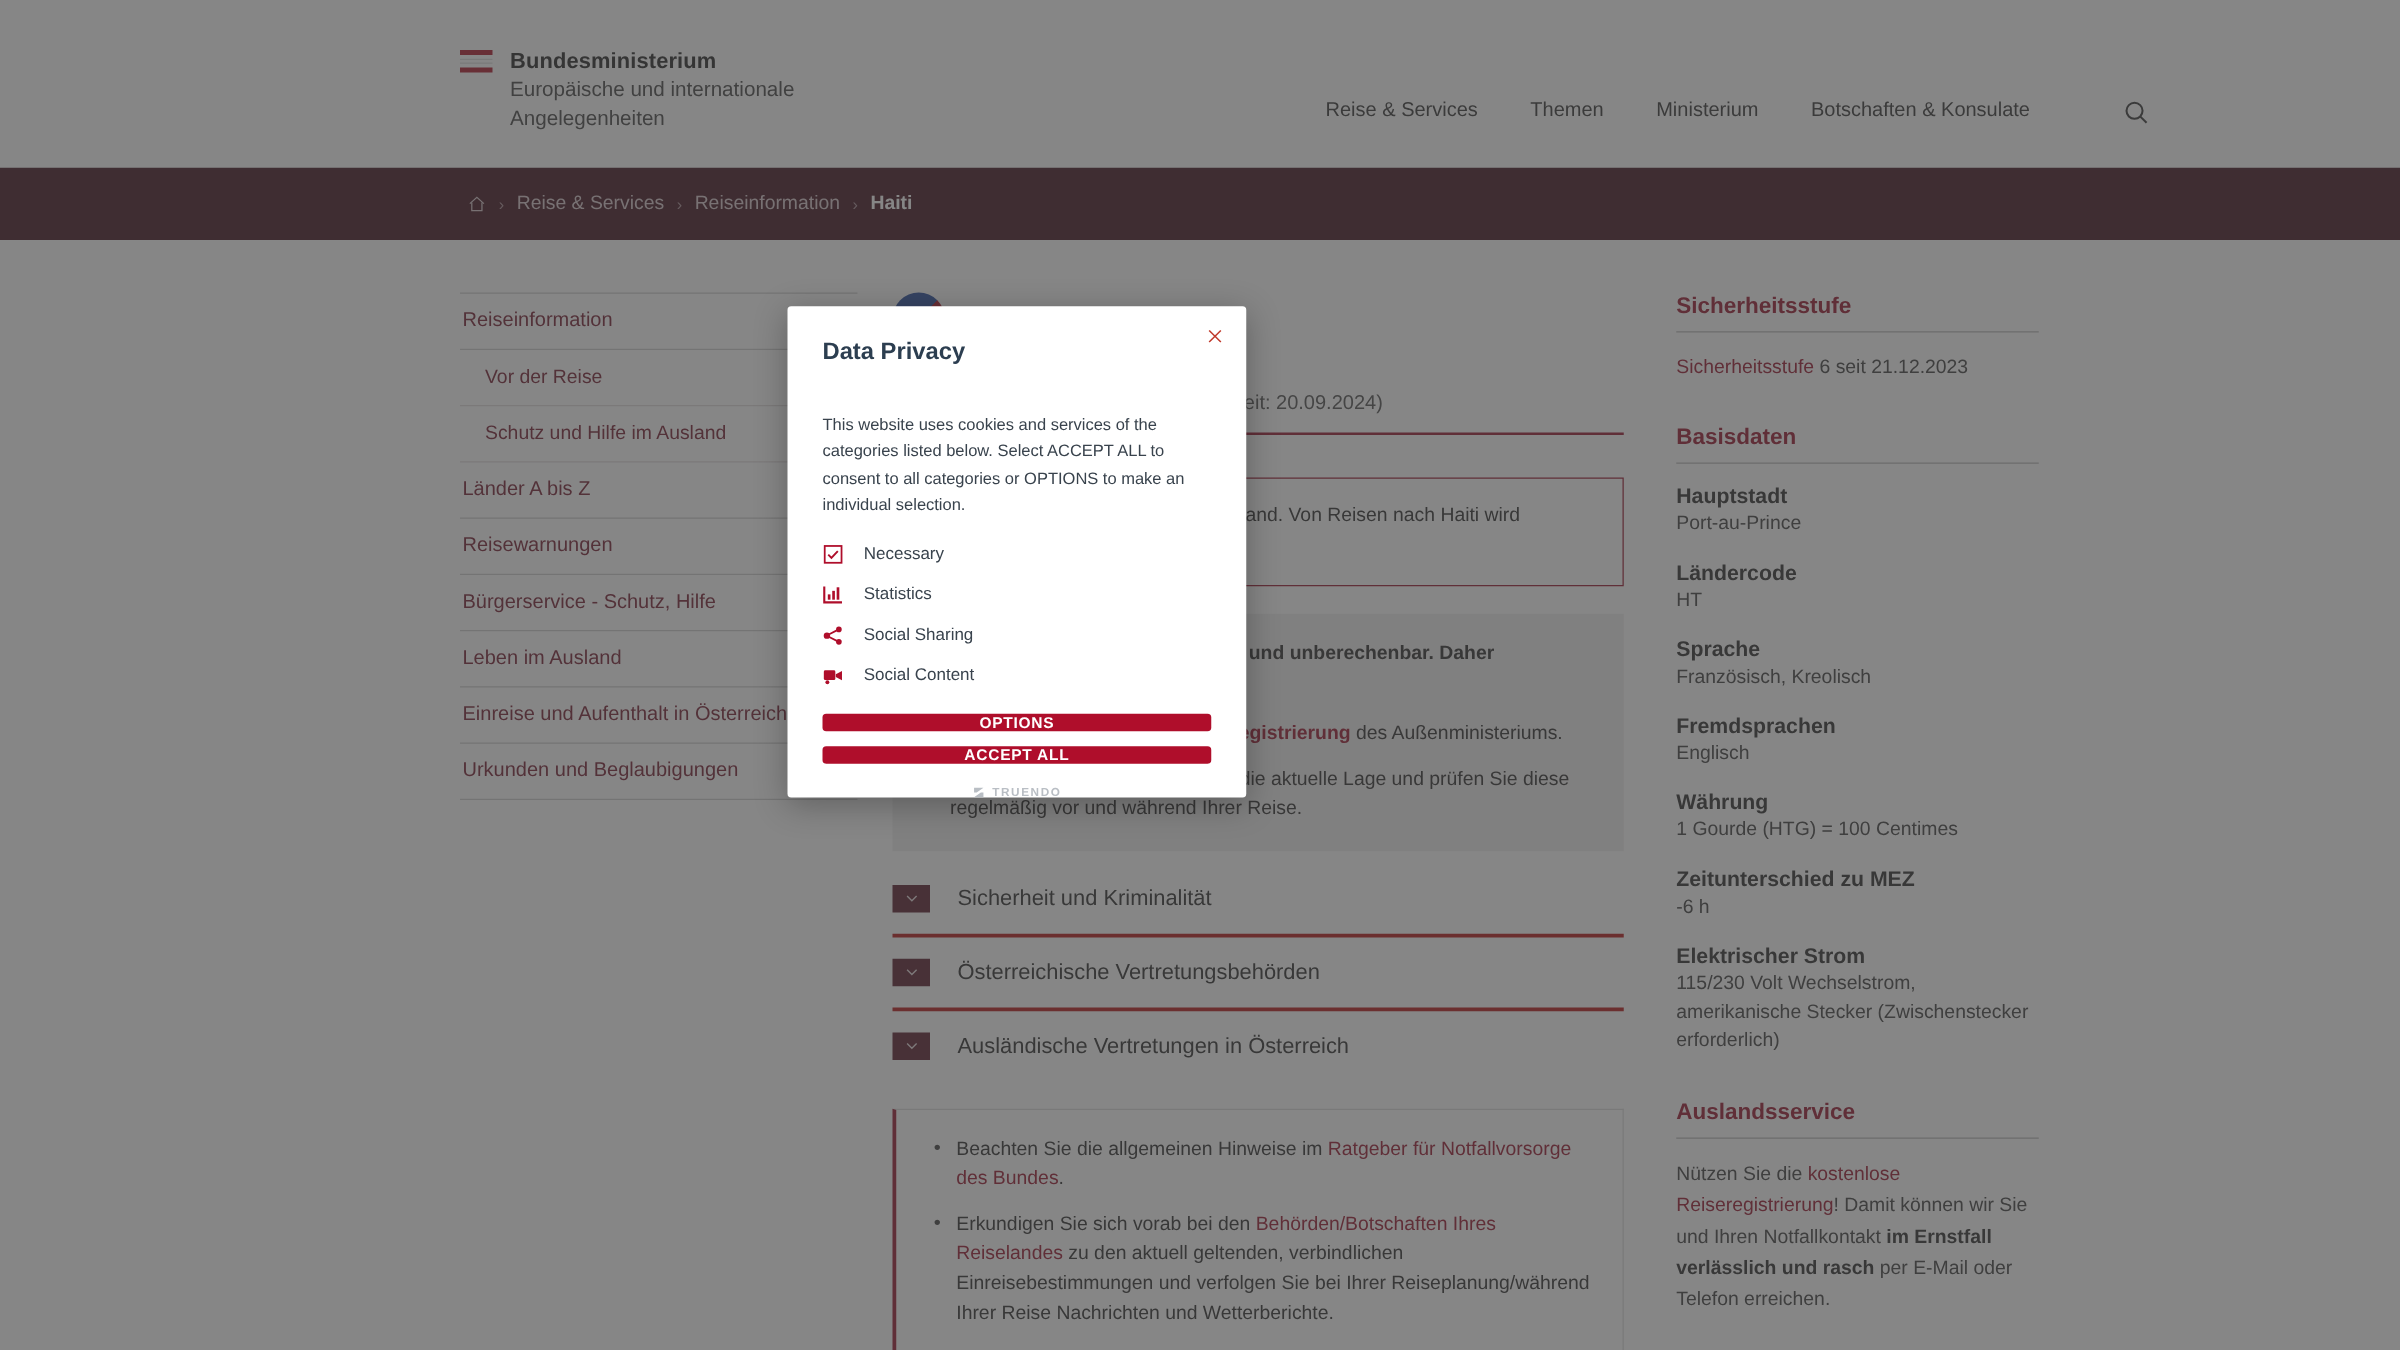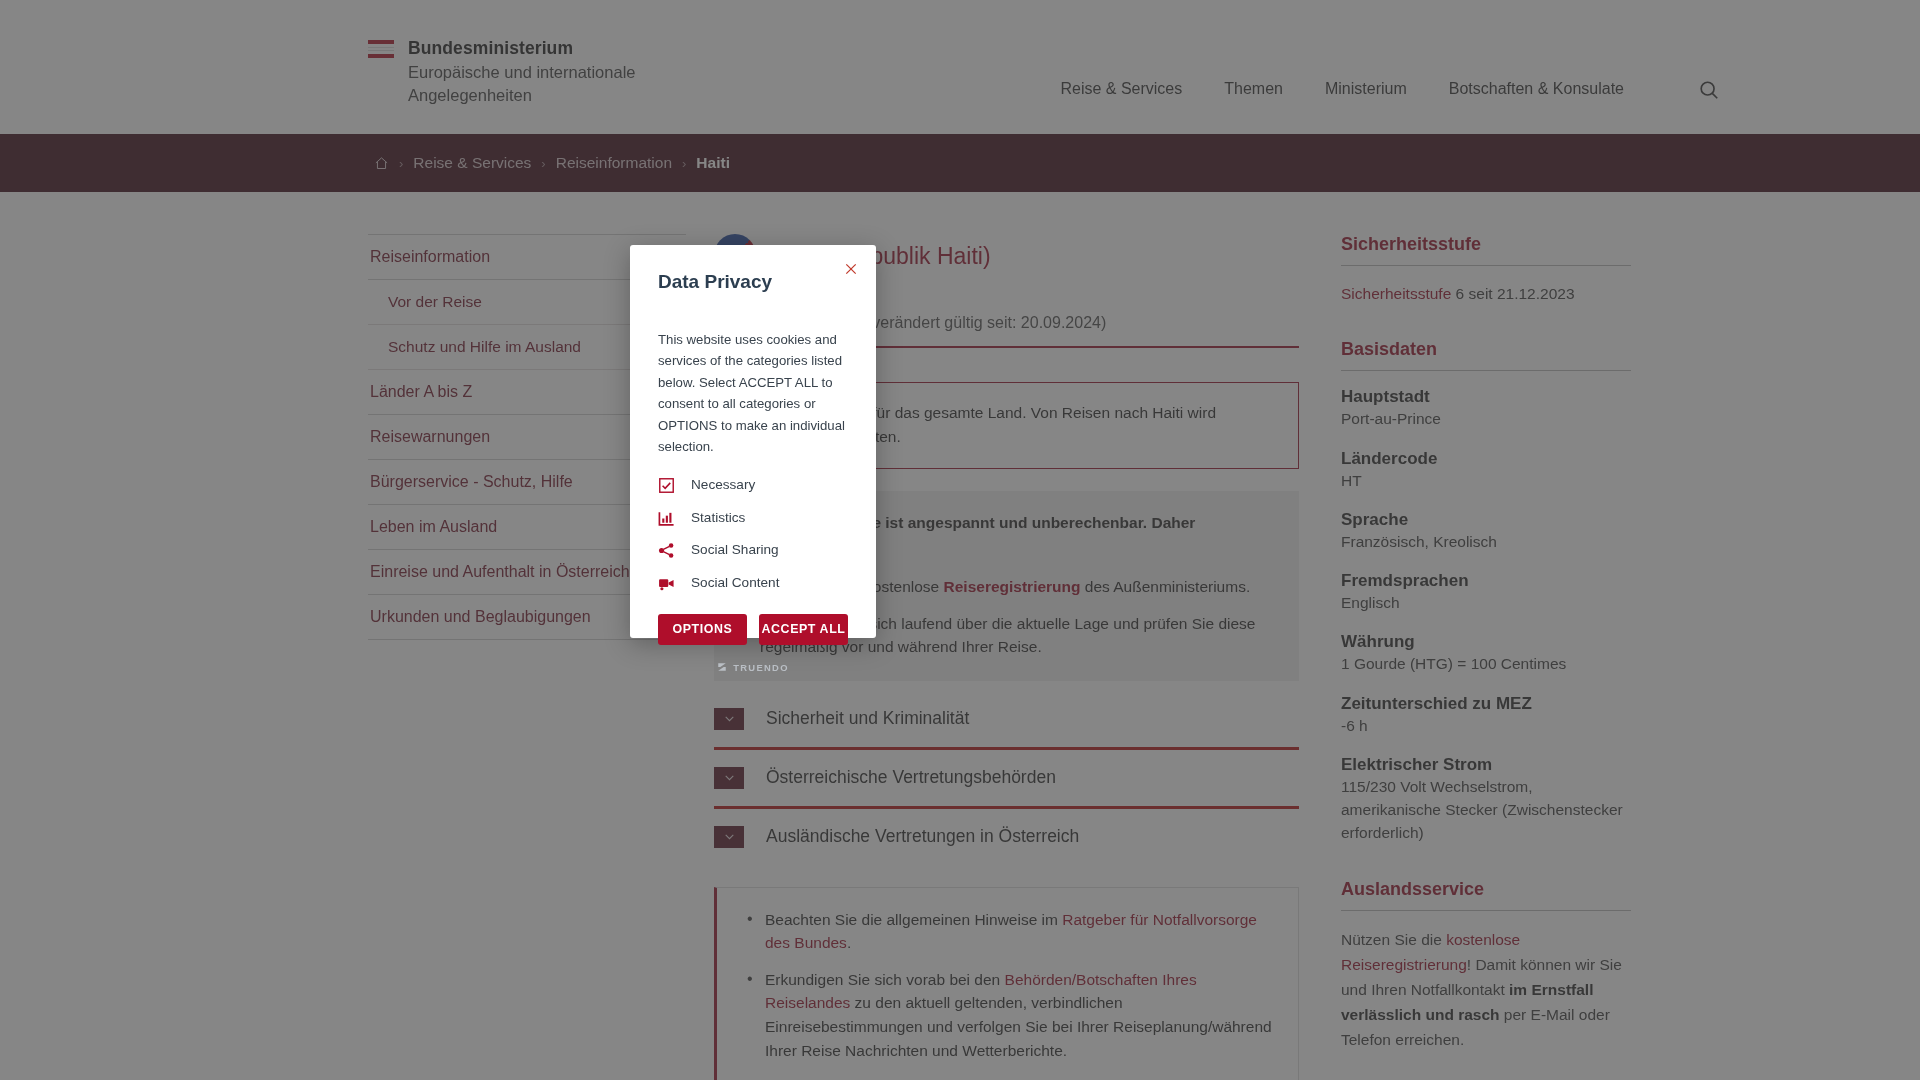--- a/index.html
+++ b/index.html
@@ -105,37 +105,37 @@
   .rc-item { margin-bottom:18px; }
   .rc-item .k { font-size:17px; font-weight:700; color:#333; }
   .rc-item .v { font-size:15.5px; color:#444; line-height:1.5;}
   .rc-para { font-size:15.5px; color:#444; line-height:1.62; }
   .rc-para b { color:#333; }
   .rc-para .red { color:#9c1c33; }
 
   
   .modal {
     position:absolute; z-index:60;
-    left:630px; top:245px; width:246px; height:393px;
+    left:630px; top:245px; width:367px; height:393px;
     background:#ffffff; border-radius:3px;
     box-shadow:0 6px 26px rgba(0,0,0,.28);
     padding:26px 28px 13px 28px;
   }
   .modal-close { position:absolute; right:14px; top:13px; width:22px; height:22px;
      background:none; border:none; cursor:pointer; display:flex;align-items:center;justify-content:center;}
   .modal-close svg { width:14px; height:14px; stroke:#c0392b; stroke-width:2.1; fill:none;}
   .modal h2 { font-size:19px; color:#2c3e50; font-weight:700; margin-bottom:16px;
               font-family:"Liberation Sans", sans-serif;}
   .modal p  { font-size:13.2px; color:#39434d; line-height:1.62;margin-top:36px; }
   .cat-list { margin-top:20px; }
   .cat-row { display:flex; gap:16px; margin-bottom:15.5px; cursor:pointer;}
   .cat-row .ic { width:17px; height:17px; flex:none; display:flex; align-items:center; justify-content:center;}
   .cat-row .ic svg { width:17px; height:17px; }
   .cat-row .nm { font-size:13.6px; color:#39434d; }
-  .btn-row { display:flex; gap:12px; margin-top:22px; }
+  .btn-row { display:flex; gap:12px; margin-top:22px;flex-direction:column; }
   .mbtn { flex:1; height:31px; border:none; border-radius:3px; background:#af0e2b;
           color:#fff; font-size:12.4px; font-weight:700; letter-spacing:.6px; cursor:pointer;
           font-family:"Liberation Sans", sans-serif;}
   .truendo { margin-top:17px; display:flex; align-items:center; justify-content:center; gap:6px;}
   .truendo svg { width:10px; height:10px; fill:#b9bec4;}
   .truendo span { font-size:9.4px; letter-spacing:1.3px; color:#b9bec4; font-weight:700;}
 </style>
 </head>
 <body>
 

